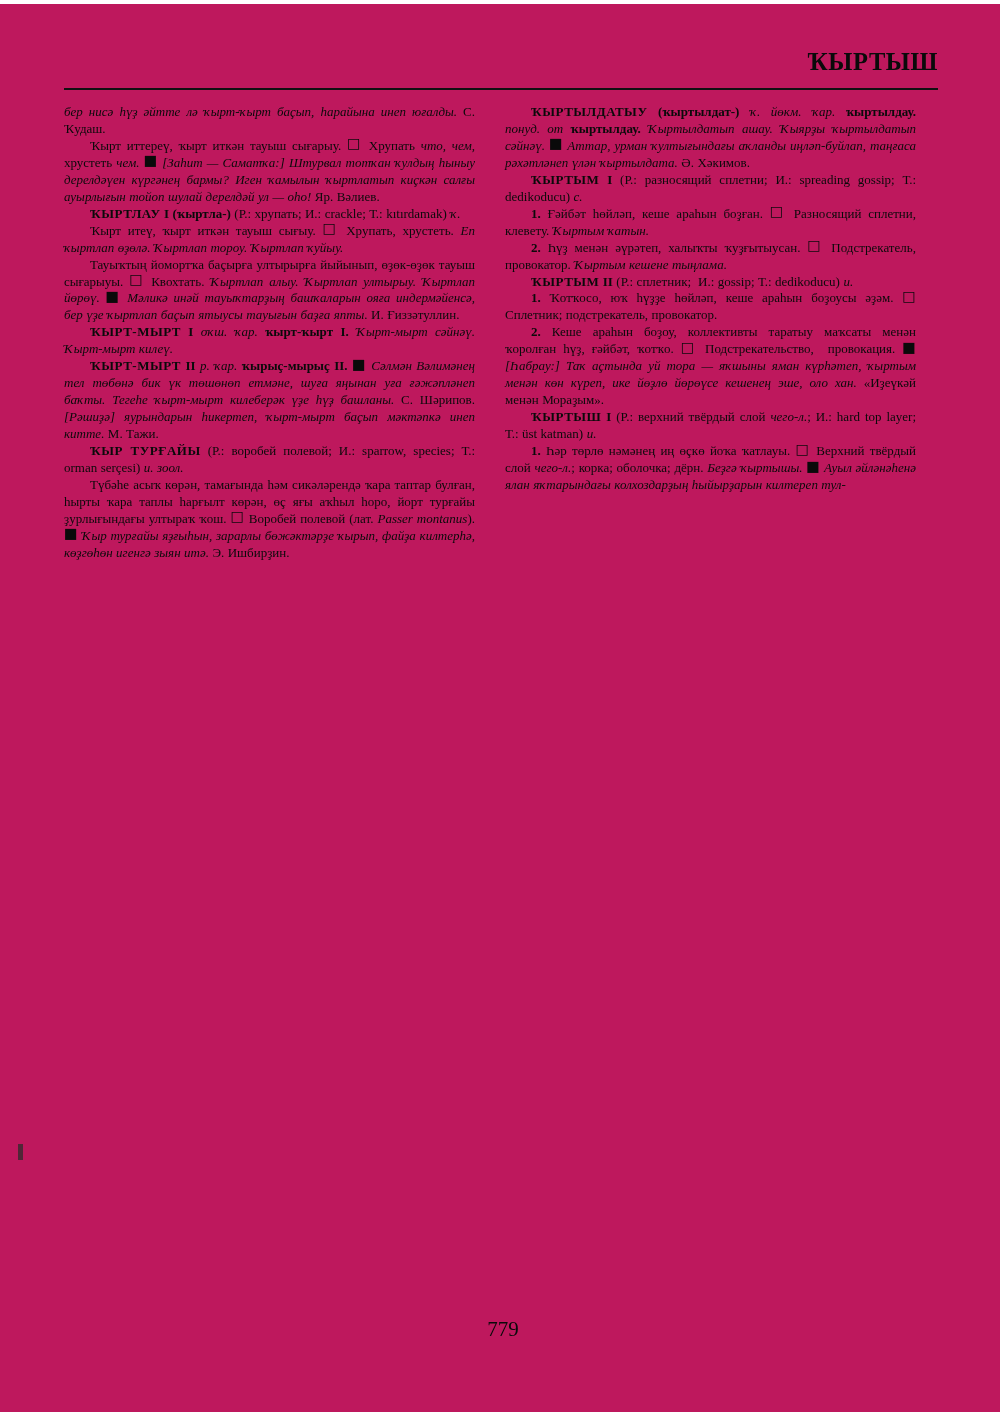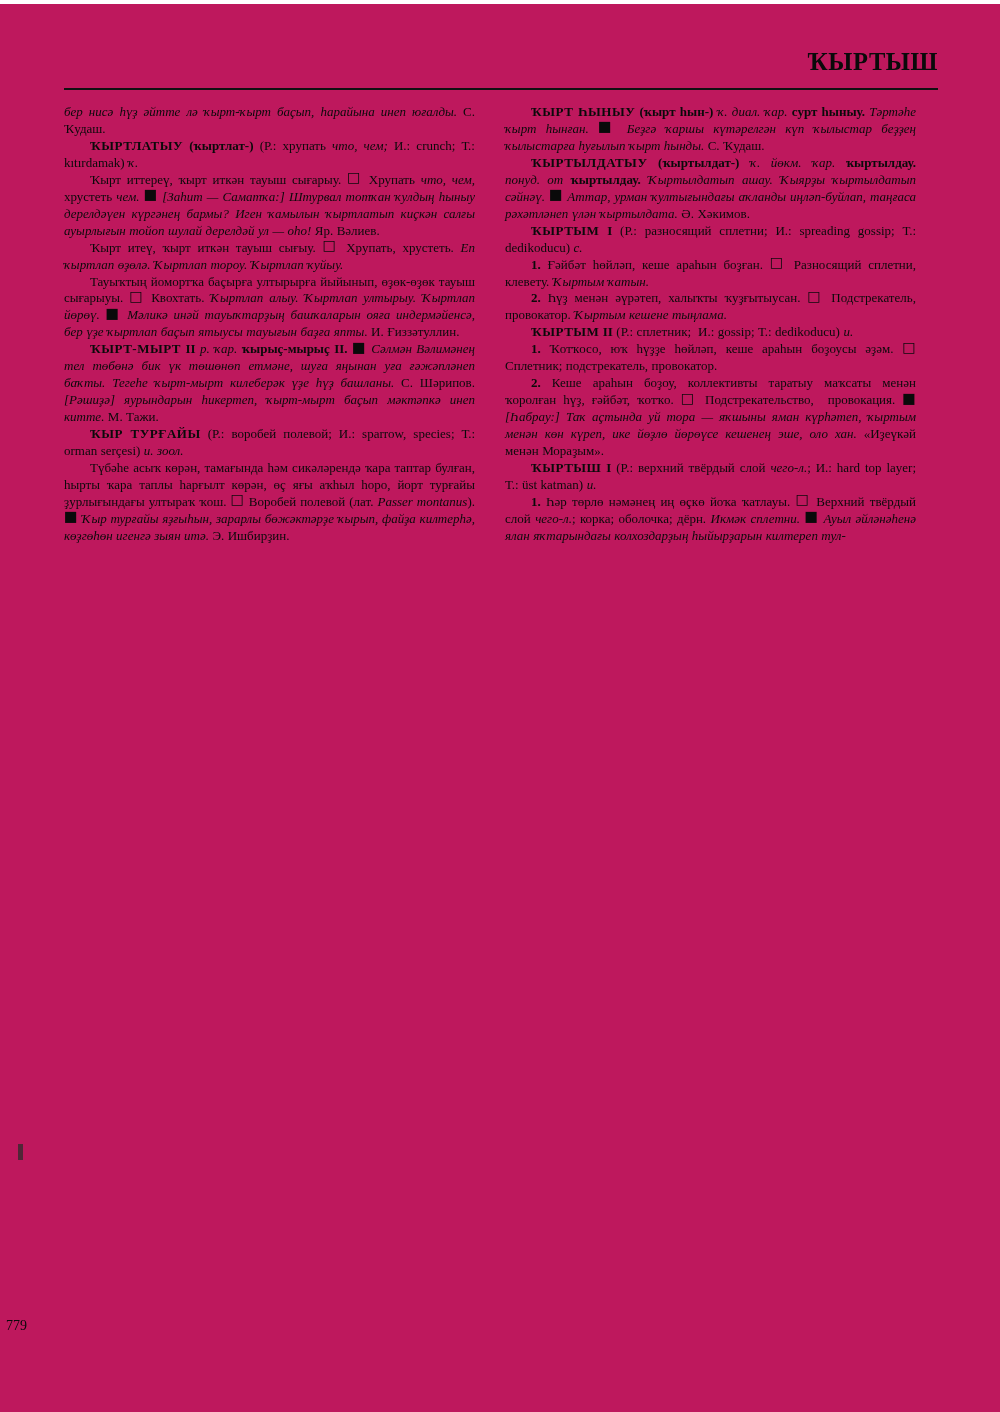--- a/index.html
+++ b/index.html
@@ -93,21 +93,22 @@
   .sq-open::before { content: "\25A1"; }
   .sq-fill::before { content: "\25A0"; }
   .numlbl { font-weight: bold; }
 
   
   .folio {
     position: absolute;
     left: 6px;
     right: 0;
     top: 1315px;
-    font-size: 14px;
+    text-align: center;
+    font-size: 21px;
     line-height: 1;
   }
 
   
   .edge-mark {
     position: absolute;
     left: 18px;
     top: 1140px;
     width: 5px;
     height: 16px;
@@ -122,39 +123,39 @@
 
   <div class="running-head">
     <div class="rh-title">ҠЫРТЫШ</div>
   </div>
   <div class="rule"></div>
 
   <div class="columns">
 
     <div class="col" id="col-left">
         <p class="e noind"><i>бер нисә һүҙ әйтте лә ҡырт-ҡырт баҫып, һарайына инеп юғалды.</i> С. Ҡудаш.</p>
-        <p class="e ind"><span class="hw">ҠЫРТЛАТЫУ</span> <b>(ҡыртлат-)</b> (Р.: хрупать <i>что, чем;</i> И.: crunch; Т.: kıtırdamak) <i>ҡ.</i></p>
         <p class="e ind">Ҡырт иттереү, ҡырт иткән тауыш сығарыу. <span class="sq-open"></span> Хрупать <i>что, чем,</i> хрустеть <i>чем.</i> <span class="sq-fill"></span> <i>[Заһит — Саматҡа:] Штурвал тотҡан ҡулдың һыныу дерелдәүен күргәнең бармы? Иген ҡамылын ҡыртлатып киҫкән салғы ауырлығын тойоп шулай дерелдәй ул — оһо!</i> Яр. Вәлиев.</p>
+        <p class="e ind"><span class="hw">ҠЫРТЛАУ</span> <span class="rom">I</span> <b>(ҡыртла-)</b> (Р.: хрупать; И.: crackle; Т.: kıtırdamak) <i>ҡ.</i></p>
         <p class="e ind">Ҡырт итеү, ҡырт иткән тауыш сығыу. <span class="sq-open"></span> Хрупать, хрустеть. <i>Еп ҡыртлап өҙөлә. Ҡыртлап тороу. Ҡыртлап ҡуйыу.</i></p>
         <p class="e ind">Тауыҡтың йомортҡа баҫырға ултырырға йыйынып, өҙөк-өҙөк тауыш сығарыуы. <span class="sq-open"></span> Квохтать. <i>Ҡыртлап алыу. Ҡыртлап ултырыу. Ҡыртлап йөрөү.</i> <span class="sq-fill"></span> <i>Мәликә инәй тауыҡтарҙың башҡаларын ояға индермәйенсә, бер үҙе ҡыртлап баҫып ятыусы тауығын баҙға япты.</i> И. Ғиззәтуллин.</p>
+        <p class="e ind"><span class="hw">ҠЫРТ-МЫРТ</span> <span class="rom">I</span> <i>оҡш. ҡар.</i> <b>ҡырт-ҡырт</b> <b>I.</b> <i>Ҡырт-мырт сәйнәү. Ҡырт-мырт килеү.</i></p>
         <p class="e ind"><span class="hw">ҠЫРТ-МЫРТ</span> <span class="rom">II</span> <i>р. ҡар.</i> <b>ҡырыҫ-мырыҫ II.</b> <span class="sq-fill"></span> <i>Сәлмән Вәлимәнең тел төбөнә бик үк төшөнөп етмәне, шуға яңынан уға ғәжәпләнеп баҡты. Тегеһе ҡырт-мырт килеберәк үҙе һүҙ башланы.</i> С. Шәрипов. <i>[Рәшиҙә] яурындарын һикертеп, ҡырт-мырт баҫып мәктәпкә инеп китте.</i> М. Тажи.</p>
         <p class="e ind"><span class="hw">ҠЫР ТУРҒАЙЫ</span> (Р.: воробей полевой; И.: sparrow, species; Т.: orman serçesi) <i>и. зоол.</i></p>
         <p class="e ind">Түбәһе асыҡ көрән, тамағында һәм сикәләрендә ҡара таптар булған, һырты ҡара таплы һарғылт көрән, өҫ яғы аҡһыл һоро, йорт турғайы ҙурлығындағы ултыраҡ ҡош. <span class="sq-open"></span> Воробей полевой (лат. <i>Passer montanus</i>). <span class="sq-fill"></span> <i>Ҡыр турғайы яҙғыһын, зарарлы бөжәктәрҙе ҡырып, файҙа килтерһә, көҙгөһөн игенгә зыян итә.</i> Э. Ишбирҙин.</p>
       </div>
     <div class="col" id="col-right">
-        <p class="e ind"><span class="hw">ҠЫРТ ҺЫНЫУ</span> <b>(ҡырт һын-)</b> <i>ҡ. диал. ҡар.</i> <b>сурт һыныу.</b> <i>Тәртәһе ҡырт һынған.</i> <span class="sq-fill"></span> <i>Беҙгә ҡаршы күтәрелгән күп ҡылыстар беҙҙең ҡылыстарға һуғылып ҡырт һынды.</i> С. Ҡудаш.</p>
         <p class="e ind"><span class="hw">ҠЫРТЫЛДАТЫУ</span> <b>(ҡыртылдат-)</b> <i>ҡ. йөкм. ҡар.</i> <b>ҡыртылдау.</b> <i>понуд. от</i> <b>ҡыртылдау.</b> <i>Ҡыртылдатып ашау. Ҡыярҙы ҡыртылдатып сәйнәү.</i> <span class="sq-fill"></span> <i>Аттар, урман ҡултығындағы аҡланды иңләп-буйлап, таңғаса рәхәтләнеп үлән ҡыртылдата.</i> Ә. Хәкимов.</p>
         <p class="e ind"><span class="hw">ҠЫРТЫМ</span> <span class="rom">I</span> (Р.: разносящий сплетни; И.: spreading gossip; Т.: dedikoducu) <i>с.</i></p>
         <p class="e ind"><span class="numlbl">1.</span> Ғәйбәт һөйләп, кеше араһын боҙған. <span class="sq-open"></span> Разносящий сплетни, клевету. <i>Ҡыртым ҡатын.</i></p>
         <p class="e ind"><span class="numlbl">2.</span> Һүҙ менән әүрәтеп, халыҡты ҡуҙғытыусан. <span class="sq-open"></span> Подстрекатель, провокатор. <i>Ҡыртым кешене тыңлама.</i></p>
         <p class="e ind"><span class="hw">ҠЫРТЫМ</span> <span class="rom">II</span> (Р.: сплетник;&nbsp; И.: gossip; Т.: dedikoducu) <i>и.</i></p>
         <p class="e ind"><span class="numlbl">1.</span> Ҡотҡосо, юҡ һүҙҙе һөйләп, кеше араһын боҙоусы әҙәм. <span class="sq-open"></span> Сплетник; подстрекатель, провокатор.</p>
         <p class="e ind"><span class="numlbl">2.</span> Кеше араһын боҙоу, коллективты таратыу маҡсаты менән ҡоролған һүҙ, ғәйбәт, ҡотҡо. <span class="sq-open"></span> Подстрекательство,&nbsp; провокация. <span class="sq-fill"></span> <i>[Һабрау:] Таҡ аҫтында уй тора — яҡшыны яман күрһәтеп, ҡыртым менән көн күреп, ике йөҙлө йөрөүсе кешенең эше, оло хан.</i> «Иҙеүкәй менән Мораҙым».</p>
         <p class="e ind"><span class="hw">ҠЫРТЫШ</span> <span class="rom">I</span> (Р.: верхний твёрдый слой <i>чего-л.</i>; И.: hard top layer; Т.: üst katman) <i>и.</i></p>
-        <p class="e ind"><span class="numlbl">1.</span> Һәр төрлө нәмәнең иң өҫкө йоҡа ҡатлауы. <span class="sq-open"></span> Верхний твёрдый слой <i>чего-л.</i>; корка; оболочка; дёрн. <i>Икмәк сплетни.</i> <span class="sq-fill"></span> <i>Ауыл әйләнәһенә ялан яҡтарындағы колхоздарҙың һыйырҙарын килтереп тул-</i></p>
+        <p class="e ind"><span class="numlbl">1.</span> Һәр төрлө нәмәнең иң өҫкө йоҡа ҡатлауы. <span class="sq-open"></span> Верхний твёрдый слой <i>чего-л.</i>; корка; оболочка; дёрн. <i>Беҙгә ҡыртышы.</i> <span class="sq-fill"></span> <i>Ауыл әйләнәһенә ялан яҡтарындағы колхоздарҙың һыйырҙарын килтереп тул-</i></p>
       </div>
 
   </div>
 
   <div class="folio">779</div>
   <div class="edge-mark"></div>
 
 </div>
 
 </body></html>

